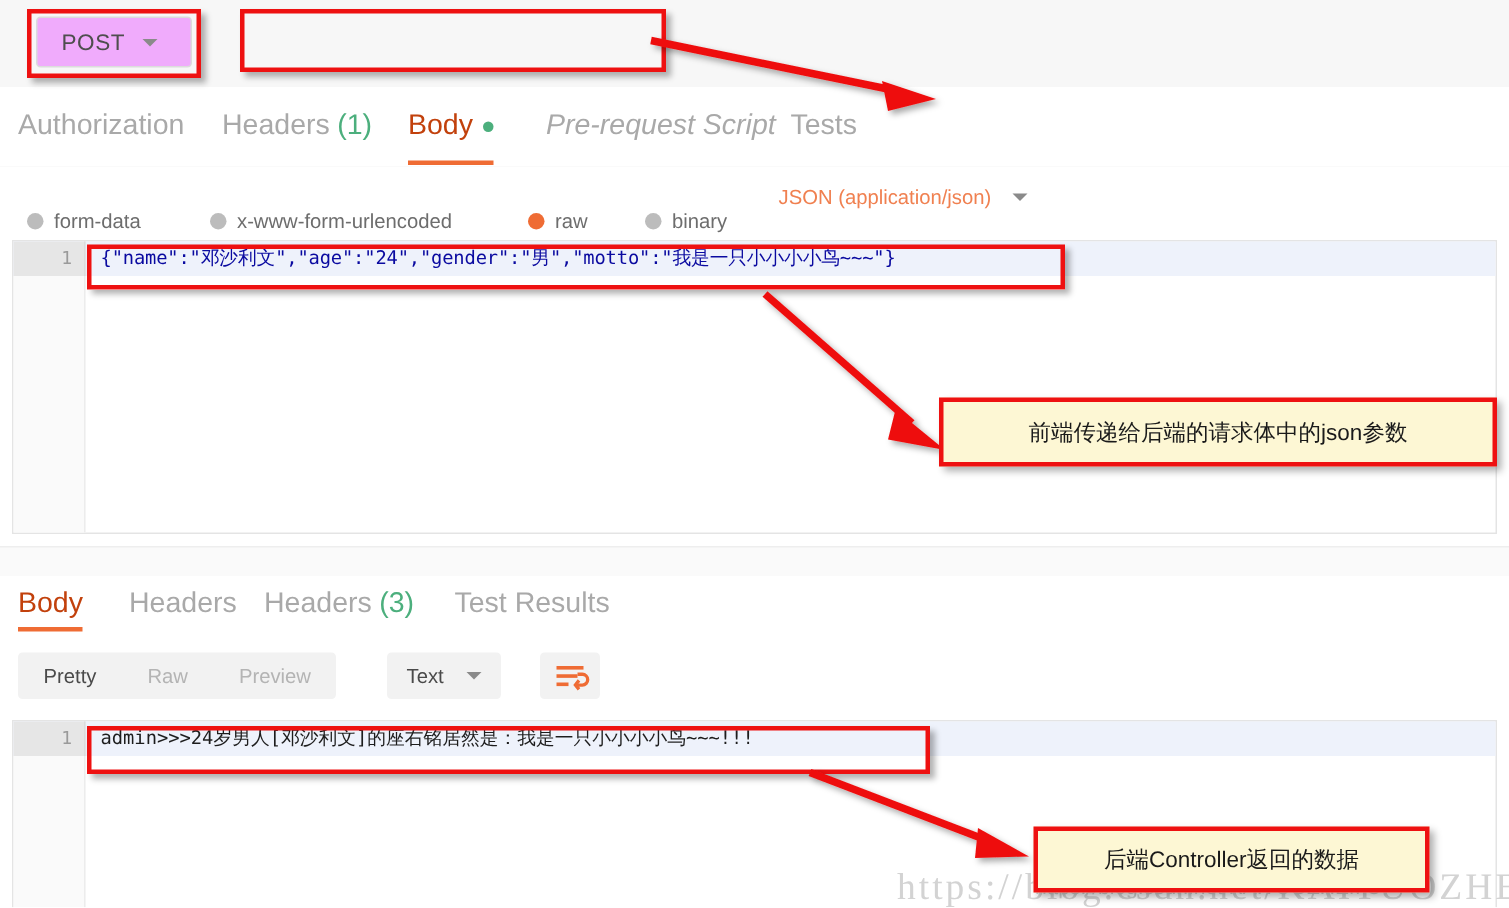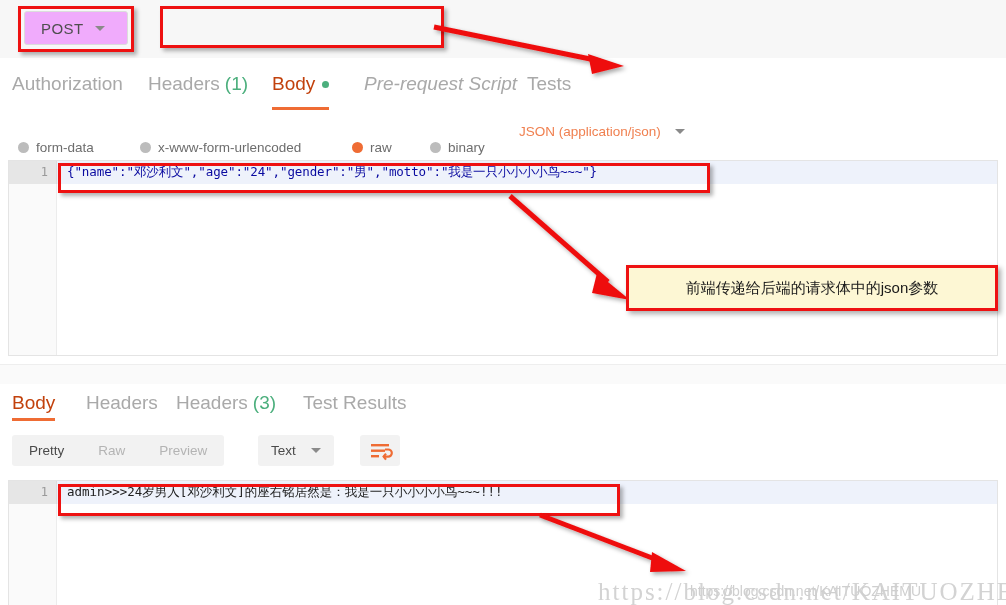--- a/index.html
+++ b/index.html
@@ -462,15 +462,16 @@
         <path d="M630 300 L597 273 L592 293 Z" fill="#ee1111"></path>
       </g>
 
       <g filter="url(#sh)">
         <path d="M540 515 L660 561" stroke="#ee1111" stroke-width="5" fill="none"></path>
         <path d="M686 571 L652 552 L650 572 Z" fill="#ee1111"></path>
       </g>
     </svg>
 
     <div class="callout" style="left:626px; top:265px; width:372px; height:46px;">前端传递给后端的请求体中的json参数</div>
+    <div class="callout" style="left:689px; top:551px; width:264px; height:44px;">后端Controller返回的数据</div>
   </div>
 
 </div>
 
 </body></html>

